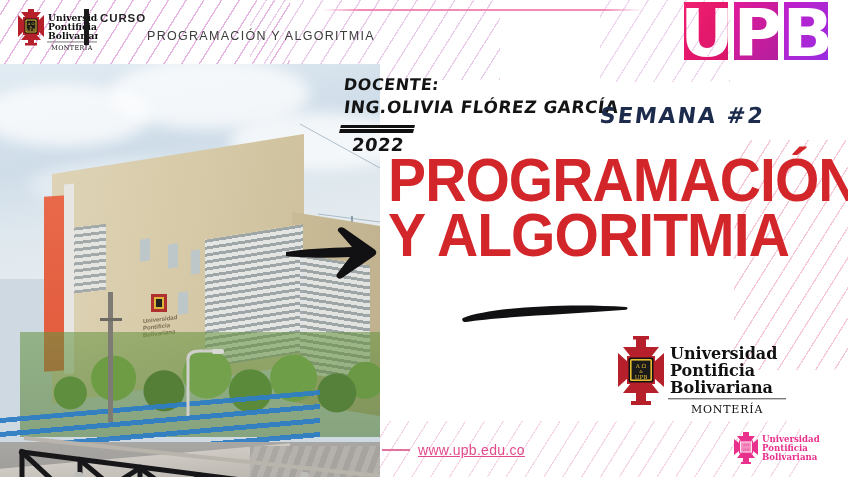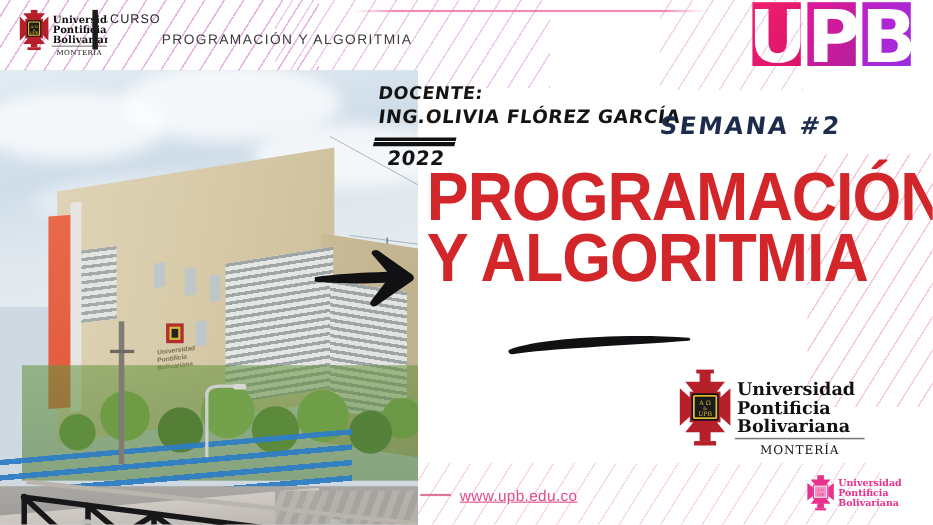--- a/index.html
+++ b/index.html
@@ -49,21 +49,21 @@
   
   #header { position:absolute; left:0; top:0; width:848px; height:64px; z-index:6; }
 
   #header-logo { position:absolute; left:14px; top:7px; width:84px; height:46px; }
   #header-divider {
     position:absolute; left:84px; top:9px; width:5px; height:36px;
     background:#1b1b1b;
   }
   #header-text { position:absolute; left:100px; top:11px; }
   #course-label {
-    font-size:11.5px; font-weight:normal; color:#232323; letter-spacing:.9px;
+    font-size:11.5px; font-weight:bold; color:#232323; letter-spacing:.9px;
     line-height:15px;
   }
   #course-name {
     font-size:12.5px; color:#3c3c3c; letter-spacing:1.3px; line-height:17px;
     margin-top:2px;
     margin-left:47px;
   }
   #header-pink-rule {
     position:absolute; left:322px; top:9px; width:320px; height:1.5px;
     background:linear-gradient(90deg, rgba(240,150,185,0) 0%, rgba(238,120,170,0.85) 12%,

